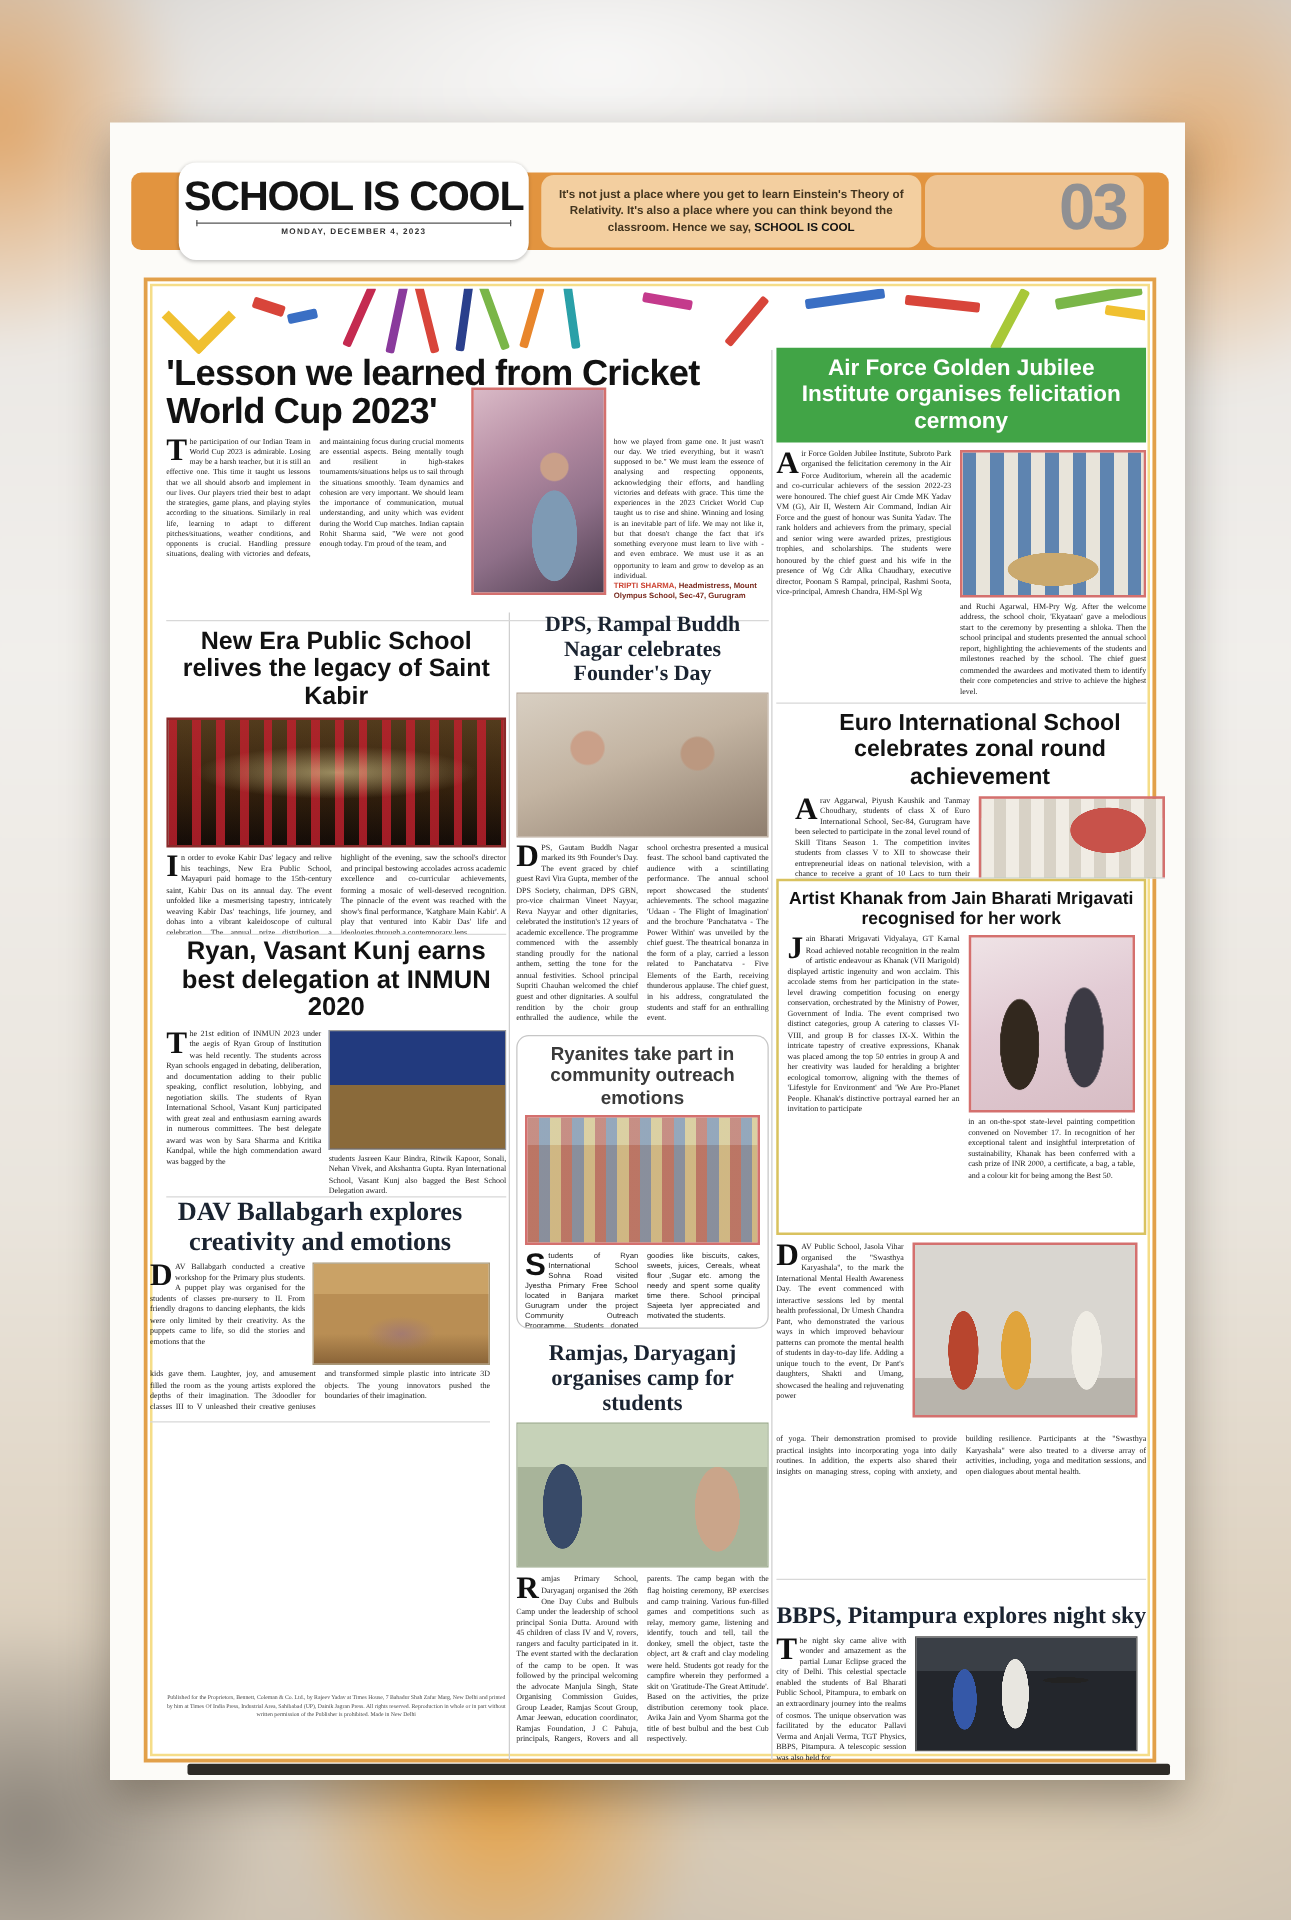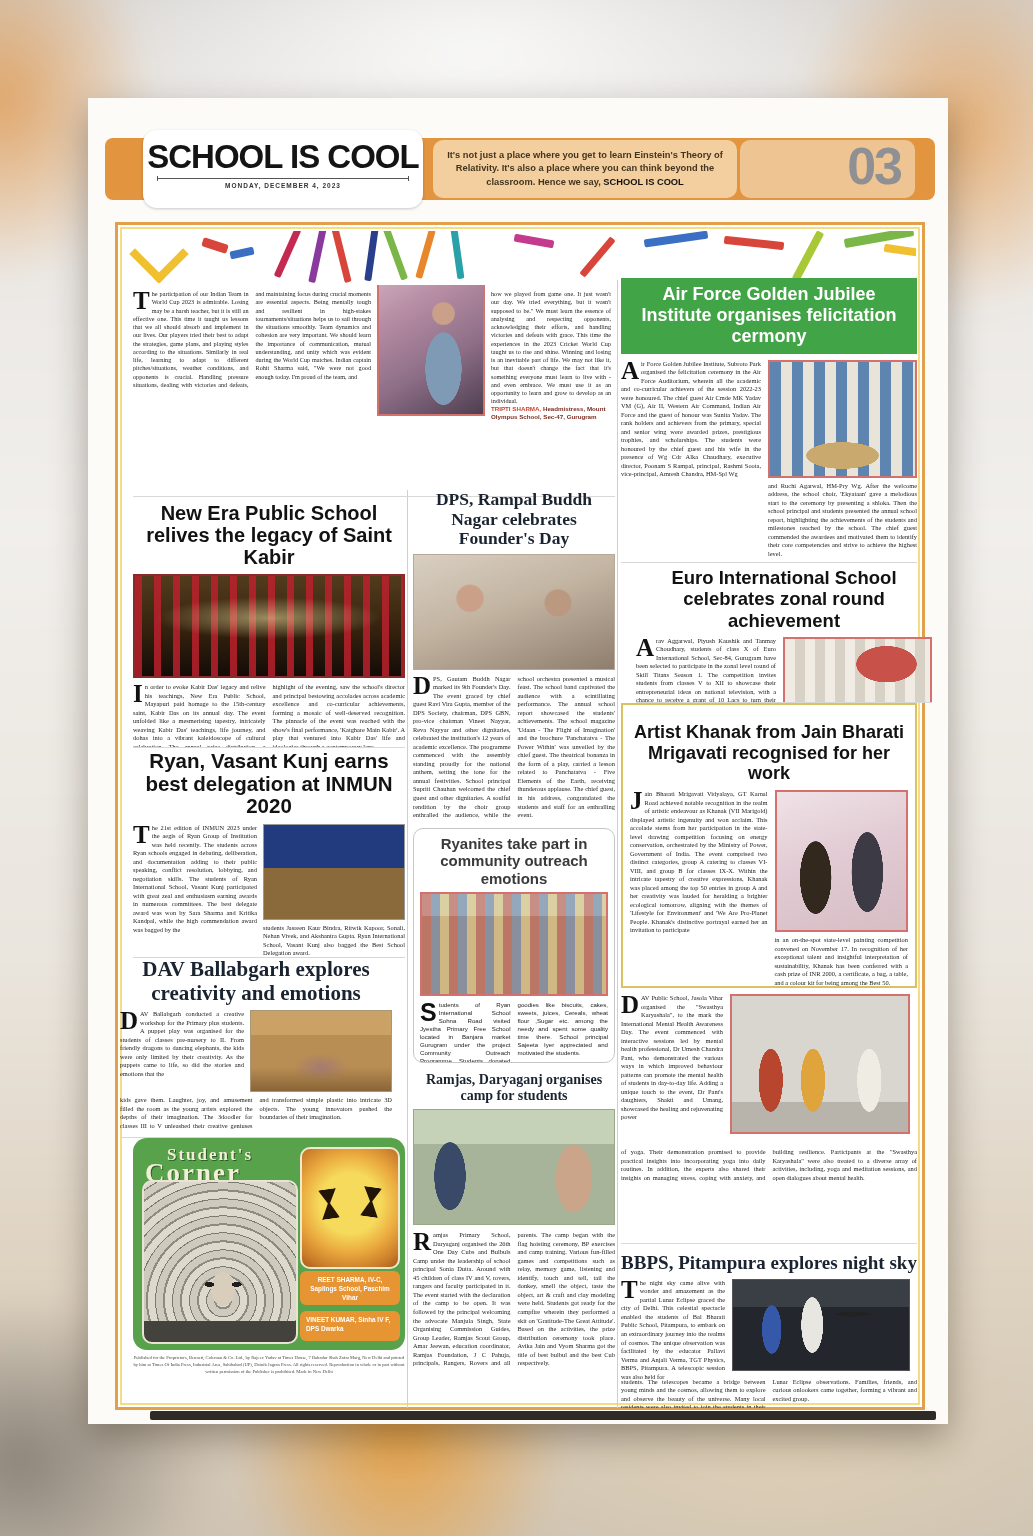--- a/index.html
+++ b/index.html
@@ -148,20 +148,21 @@
       <i style="left:600px;top:8px;width:60px;height:8px;background:#d8453a;transform:rotate(6deg);"></i>
       <i style="left:680px;top:-2px;width:8px;height:54px;background:#a8c838;transform:rotate(28deg);"></i>
       <i style="left:720px;top:2px;width:70px;height:9px;background:#7ab648;transform:rotate(-10deg);"></i>
       <i style="left:760px;top:16px;width:46px;height:8px;background:#f0c030;transform:rotate(8deg);"></i>
     </div>
 
     <div class="vr" style="left:289px;top:265px;height:918px;"></div>
     <div class="vr" style="left:499px;top:55px;height:1128px;"></div>
 
     <div class="art sep-b" style="left:15px;top:60px;width:482px;height:212px;">
+      <h2 class="hl-sans" style="font-size:29px;line-height:1.03;letter-spacing:-.6px;text-align:left;width:98%;">'Lesson we learned from Cricket World Cup 2023'</h2>
       <div style="display:flex;margin-top:5px;">
         <div style="width:238px;">
           <div class="btxt cols2" style="height:138px;font-size:6.2px;">
             <span class="dc">T</span><span>he participation of our Indian Team in World Cup 2023 is admirable. Losing may be a harsh teacher, but it is still an effective one. This time it taught us lessons that we all should absorb and implement in our lives. Our players tried their best to adapt the strategies, game plans, and playing styles according to the situations. Similarly in real life, learning to adapt to different pitches/situations, weather conditions, and opponents is crucial. Handling pressure situations, dealing with victories and defeats, and maintaining focus during crucial moments are essential aspects. Being mentally tough and resilient in high-stakes tournaments/situations helps us to sail through the situations smoothly. Team dynamics and cohesion are very important. We should learn the importance of communication, mutual understanding, and unity which was evident during the World Cup matches. Indian captain Rohit Sharma said, "We were not good enough today. I'm proud of the team, and</span>
           </div>
         </div>
         <div class="photo pbr ph-cricket" style="width:108px;height:166px;margin:-40px 6px 0 6px;flex:none;"></div>
         <div style="width:120px;">
           <div class="btxt" style="font-size:6.2px;height:112px;">how we played from game one. It just wasn't our day. We tried everything, but it wasn't supposed to be." We must learn the essence of analysing and respecting opponents, acknowledging their efforts, and handling victories and defeats with grace. This time the experiences in the 2023 Cricket World Cup taught us to rise and shine. Winning and losing is an inevitable part of life. We may not like it, but that doesn't change the fact that it's something everyone must learn to live with - and even embrace. We must use it as an opportunity to learn and grow to develop as an individual.</div>
           <div class="byline" style="margin-top:3px;"><span>TRIPTI SHARMA,</span><span class="rest"> Headmistress, Mount Olympus School,  Sec-47, Gurugram</span></div>
@@ -218,21 +219,21 @@
           <span class="dc">T</span><span>he 21st edition of INMUN 2023 under the aegis of Ryan Group of Institution was held recently. The students across Ryan schools engaged in debating, deliberation, and documentation adding to their public speaking, conflict resolution, lobbying, and negotiation skills. The students of Ryan International School, Vasant Kunj participated with great zeal and enthusiasm earning awards in numerous committees. The best delegate award was won by Sara Sharma and Kritika Kandpal, while the high commendation award was bagged by the</span>
         </div>
         <div style="width:142px;">
           <div class="photo ph-inmun" style="width:100%;height:96px;border:1px solid #999;"></div>
           <div class="btxt" style="margin-top:4px;height:48px;">students Jasreen Kaur Bindra, Ritwik Kapoor, Sonali, Nehan Vivek, and Akshantra Gupta. Ryan International School, Vasant Kunj also bagged the Best School Delegation award.</div>
         </div>
       </div>
     </div>
 
     <div class="art" style="left:503px;top:478px;width:296px;height:285px;border:2px solid #d9c25f;padding:5px 7px;">
-      <h2 class="hl-sans" style="font-size:18px;line-height:1.15;margin-top:12px;">Artist Khanak from Jain Bharati Mrigavati recognised for her work</h2>
+      <h2 class="hl-sans" style="font-size:14px;line-height:1.15;">Artist Khanak from Jain Bharati Mrigavati recognised for her work</h2>
       <div style="display:flex;gap:7px;margin-top:6px;">
         <div class="btxt" style="width:138px;height:206px;">
           <span class="dc">J</span><span>ain Bharati Mrigavati Vidyalaya, GT Karnal Road achieved notable recognition in the realm of artistic endeavour as Khanak (VII Marigold) displayed artistic ingenuity and won acclaim. This accolade stems from her participation in the state-level drawing competition focusing on energy conservation, orchestrated by the Ministry of Power, Government of India. The event comprised two distinct categories, group A catering to classes VI-VIII, and group B for classes IX-X. Within the intricate tapestry of creative expressions, Khanak was placed among the top 50 entries in group A and her creativity was lauded for heralding a brighter ecological tomorrow, aligning with the themes of 'Lifestyle for Environment' and 'We Are Pro-Planet People. Khanak's distinctive portrayal earned her an invitation to participate</span>
         </div>
         <div style="width:134px;">
           <div class="photo pbr ph-khanak" style="width:100%;height:142px;"></div>
           <div class="btxt" style="margin-top:4px;height:60px;">in an on-the-spot state-level painting competition convened on November 17. In recognition of her exceptional talent and insightful interpretation of sustainability, Khanak has been conferred with a cash prize of INR 2000, a certificate, a bag, a table, and a colour kit for being among the Best 50.</div>
         </div>
       </div>
     </div>
@@ -260,48 +261,37 @@
       <div style="display:flex;gap:7px;margin-top:6px;">
         <div class="btxt" style="width:102px;height:150px;">
           <span class="dc">D</span><span>AV Public School, Jasola Vihar organised the "Swasthya Karyashala", to the mark the International Mental Health Awareness Day. The event commenced with interactive sessions led by mental health professional, Dr Umesh Chandra Pant, who demonstrated the various ways in which improved behaviour patterns can promote the mental health of students in day-to-day life. Adding a unique touch to the event, Dr Pant's daughters, Shakti and Umang, showcased the healing and rejuvenating power</span>
         </div>
         <div class="photo pbr ph-jasola" style="width:180px;height:140px;"></div>
       </div>
       <div class="btxt cols2" style="margin-top:4px;height:46px;">of yoga. Their demonstration promised to provide practical insights into incorporating yoga into daily routines. In addition, the experts also shared their insights on managing stress, coping with anxiety, and building resilience. Participants at the "Swasthya Karyashala" were also treated to a diverse array of activities, including, yoga and meditation sessions, and open dialogues about mental health.</div>
     </div>
 
     <div class="art" style="left:295px;top:843px;width:202px;height:340px;">
-      <h2 class="hl-serif" style="font-size:14px;line-height:1.12;margin-top:4px;">Ramjas, Daryaganj organises camp for students</h2>
+      <h2 class="hl-serif" style="font-size:18px;line-height:1.12;margin-top:4px;">Ramjas, Daryaganj organises camp for students</h2>
       <div class="photo ph-ramjas" style="width:100%;height:116px;margin-top:6px;border:1px solid #98a888;"></div>
       <div class="btxt cols2" style="margin-top:6px;height:160px;">
         <span class="dc">R</span><span>amjas Primary School, Daryaganj organised the 26th One Day Cubs and Bulbuls Camp under the leadership of school principal Sonia Dutta. Around with 45 children of class IV and V, rovers, rangers and faculty participated in it. The event started with the declaration of the camp to be open. It was followed by the principal welcoming the advocate Manjula Singh, State Organising Commission Guides, Group Leader, Ramjas Scout Group, Amar Jeewan, education coordinator, Ramjas Foundation, J C Pahuja, principals, Rangers, Rovers and all parents. The camp began with the flag hoisting ceremony, BP exercises and camp training. Various fun-filled games and competitions such as relay, memory game, listening and identify, touch and tell, tail the donkey, smell the object, taste the object, art &amp; craft and clay modeling were held. Students got ready for the campfire wherein they performed a skit on 'Gratitude-The Great Attitude'. Based on the activities, the prize distribution ceremony took place. Avika Jain and Vyom Sharma got the title of best bulbul and the best Cub respectively.</span>
       </div>
     </div>
 
     <div class="art" style="left:503px;top:1018px;width:296px;height:165px;">
-      <h2 class="hl-serif" style="font-size:19px;line-height:1.1;margin-top:0;border-top:1px solid #d8d8d8;padding-top:9px;">BBPS, Pitampura explores night sky</h2>
+      <h2 class="hl-serif" style="font-size:19px;line-height:1.1;margin-top:20px;border-top:1px solid #d8d8d8;padding-top:19px;">BBPS, Pitampura explores night sky</h2>
       <div style="display:flex;gap:7px;margin-top:5px;">
         <div class="btxt" style="width:104px;height:96px;">
           <span class="dc">T</span><span>he night sky came alive with wonder and amazement as the partial Lunar Eclipse graced the city of Delhi. This celestial spectacle enabled the students of Bal Bharati Public School, Pitampura, to embark on an extraordinary journey into the realms of cosmos. The unique observation was facilitated by the educator Pallavi Verma and Anjali Verma, TGT Physics, BBPS, Pitampura. A telescopic session was also held for</span>
         </div>
         <div class="photo ph-bbps" style="width:178px;height:92px;border:1px solid #555;"></div>
       </div>
       <div class="btxt cols2" style="margin-top:3px;height:36px;">students. The telescopes became a bridge between young minds and the cosmos, allowing them to explore and observe the beauty of the universe. Many local residents were also invited to join the students in their Lunar Eclipse observations. Families, friends, and curious onlookers came together, forming a vibrant and excited group.</div>
     </div>
 
-    <div class="art corner" style="left:15px;top:913px;width:272px;height:212px;">
-      <div class="t1" style="position:absolute;left:34px;top:8px;font-size:17px;">Student's</div>
-      <div class="t2" style="position:absolute;left:12px;top:22px;font-size:27px;">Corner</div>
-      <div class="art-durga"></div>
-      <div class="art-warli">
-        <span class="wf" style="left:18px;top:40px;transform:rotate(-8deg);"></span>
-        <span class="wf" style="left:60px;top:38px;transform:rotate(8deg);"></span>
-      </div>
-      <div class="cap" style="position:absolute;left:167px;top:133px;width:100px;height:34px;padding:5px 4px;text-align:center;">REET SHARMA, IV-C, Saplings School, Paschim Vihar</div>
-      <div class="cap" style="position:absolute;left:167px;top:173px;width:100px;height:30px;padding:5px 6px;text-align:left;">VINEET KUMAR, Sinha IV F, DPS Dwarka</div>
-    </div>
 
     <div class="art imprint" style="left:15px;top:1130px;width:272px;height:52px;">Published for the Proprietors, Bennett, Coleman &amp; Co. Ltd., by Rajeev Yadav at Times House, 7 Bahadur Shah Zafar Marg, New Delhi and printed by him at Times Of India Press, Industrial Area, Sahibabad (UP), Dainik Jagran Press. All rights reserved. Reproduction in whole or in part without written permission of the Publisher is prohibited. Made in New Delhi</div>
 
   </div>
 
   <div class="page-edge"></div>
 </div>
 
 </body></html>

